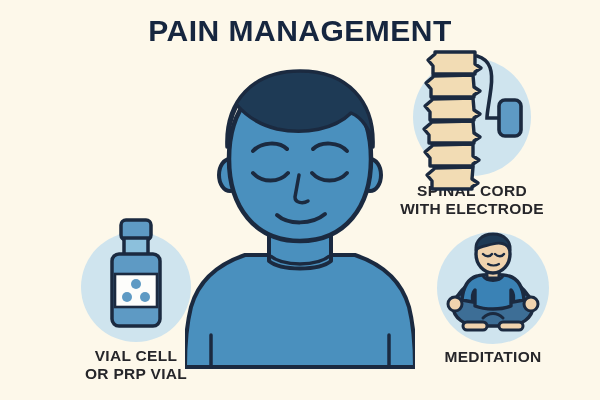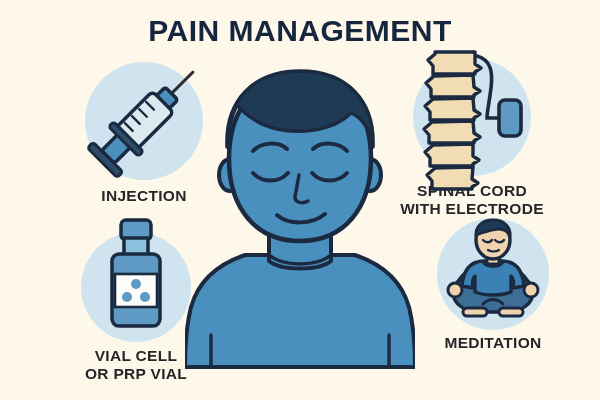--- a/index.html
+++ b/index.html
@@ -69,21 +69,21 @@
   #item-injection .item-label { margin-top: 7px; }
 
   #item-vial       { left: 38px;  top: 232px; width: 196px; }
   #item-vial .disc       { width: 110px; height: 110px; }
   #item-vial .item-label { margin-top: 5px; }
 
   #item-spinal     { left: 372px; top: 58px;  width: 200px; }
   #item-spinal .disc     { width: 118px; height: 118px; }
   #item-spinal .item-label { margin-top: 6px; }
 
-  #item-meditation { left: 398px; top: 218px; width: 190px; }
+  #item-meditation { left: 398px; top: 232px; width: 190px; }
   #item-meditation .disc { width: 112px; height: 112px; }
   #item-meditation .item-label { margin-top: 4px; }
 
   
   #center-figure {
     position: absolute;
     left: 185px;
     top: 55px;
     width: 230px;
     height: 345px;
@@ -136,46 +136,20 @@
 
       <path d="M 114 120 L 110 142 C 110 148, 118 149, 123 146" fill="none" stroke="#1b2a40" stroke-width="3.5" stroke-linecap="round"></path>
 
       <path d="M 92 160 C 103 170, 127 170, 140 159" fill="none" stroke="#1b2a40" stroke-width="4" stroke-linecap="round"></path>
 
       <line x1="26" y1="280" x2="26" y2="312" stroke="#1b2a40" stroke-width="3.5" stroke-linecap="round"></line>
       <line x1="204" y1="280" x2="204" y2="312" stroke="#1b2a40" stroke-width="3.5" stroke-linecap="round"></line>
     </svg>
   </div>
 
-  <div class="item" id="item-injection">
-    <div class="disc">
-      <svg class="icon-svg" width="118" height="118" viewBox="0 0 118 118" xmlns="http://www.w3.org/2000/svg">
-        <g transform="rotate(-45 59 59)">
-
-          <line x1="97" y1="59" x2="128" y2="59" stroke="#2c2c30" stroke-width="3" stroke-linecap="round"></line>
-
-          <rect x="84" y="50" width="14" height="18" rx="3" fill="#4a90be" stroke="#1b2a40" stroke-width="3.5"></rect>
-
-          <rect x="34" y="44" width="52" height="30" rx="5" fill="#dceaf0" stroke="#1b2a40" stroke-width="3.5"></rect>
-
-          <line x1="44" y1="47" x2="44" y2="58" stroke="#1b2a40" stroke-width="2.4" stroke-linecap="round"></line>
-          <line x1="54" y1="47" x2="54" y2="58" stroke="#1b2a40" stroke-width="2.4" stroke-linecap="round"></line>
-          <line x1="64" y1="47" x2="64" y2="58" stroke="#1b2a40" stroke-width="2.4" stroke-linecap="round"></line>
-          <line x1="74" y1="47" x2="74" y2="58" stroke="#1b2a40" stroke-width="2.4" stroke-linecap="round"></line>
-
-          <rect x="8" y="50" width="28" height="18" rx="3" fill="#4a90be" stroke="#1b2a40" stroke-width="3.5"></rect>
-
-          <rect x="30" y="38" width="7" height="42" rx="3" fill="#2e4d6b" stroke="#1b2a40" stroke-width="3"></rect>
-
-          <rect x="0" y="38" width="8" height="42" rx="3" fill="#2e4d6b" stroke="#1b2a40" stroke-width="3"></rect>
-        </g>
-      </svg>
-    </div>
-    <div class="item-label">INJECTION</div>
-  </div>
 
   <div class="item" id="item-vial">
     <div class="disc">
       <svg class="icon-svg" width="110" height="110" viewBox="0 0 110 110" xmlns="http://www.w3.org/2000/svg">
 
         <rect x="40" y="-12" width="30" height="20" rx="5" fill="#5e9ac4" stroke="#1b2a40" stroke-width="3.5"></rect>
 
         <rect x="43" y="6" width="24" height="18" fill="#8cc0dc" stroke="#1b2a40" stroke-width="3.5"></rect>
 
         <rect x="31" y="22" width="48" height="72" rx="7" fill="#5e9ac4" stroke="#1b2a40" stroke-width="3.5"></rect>

